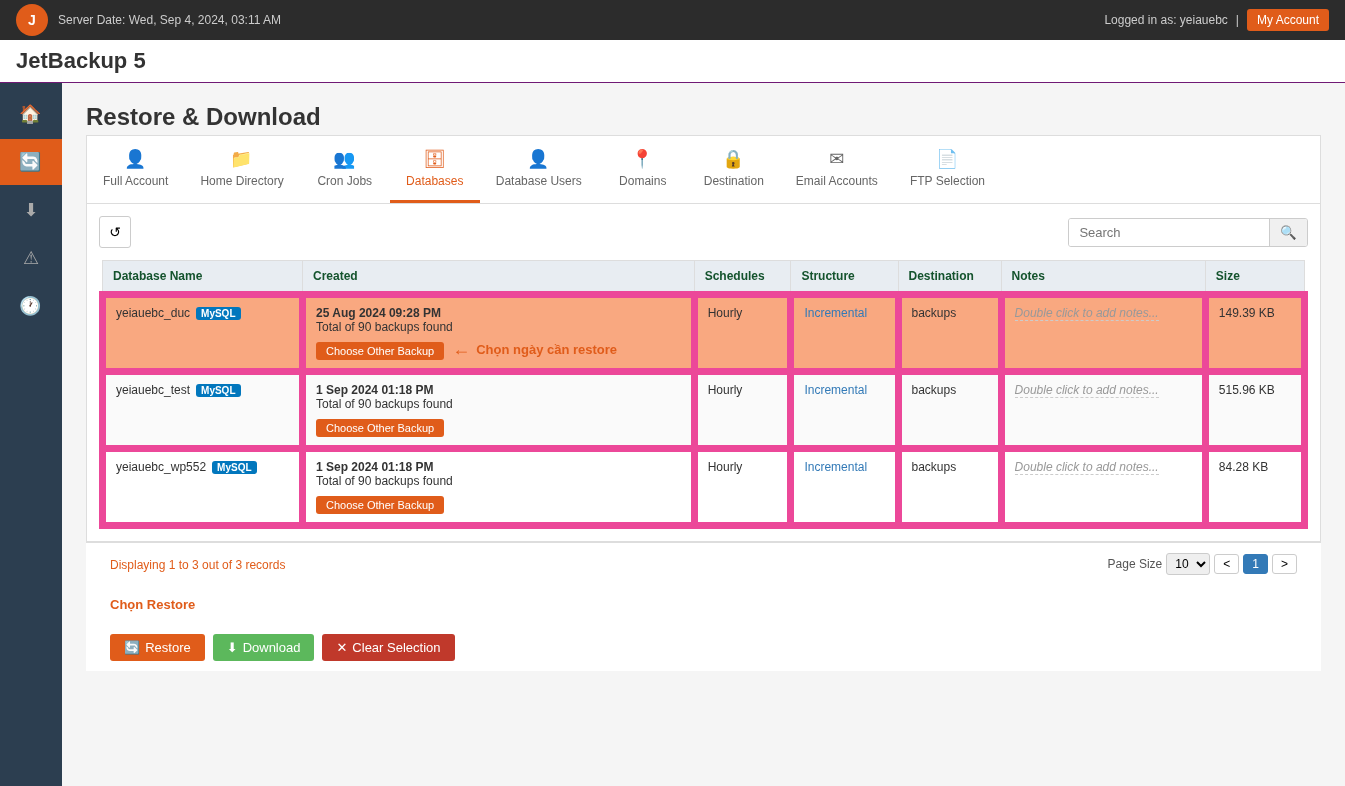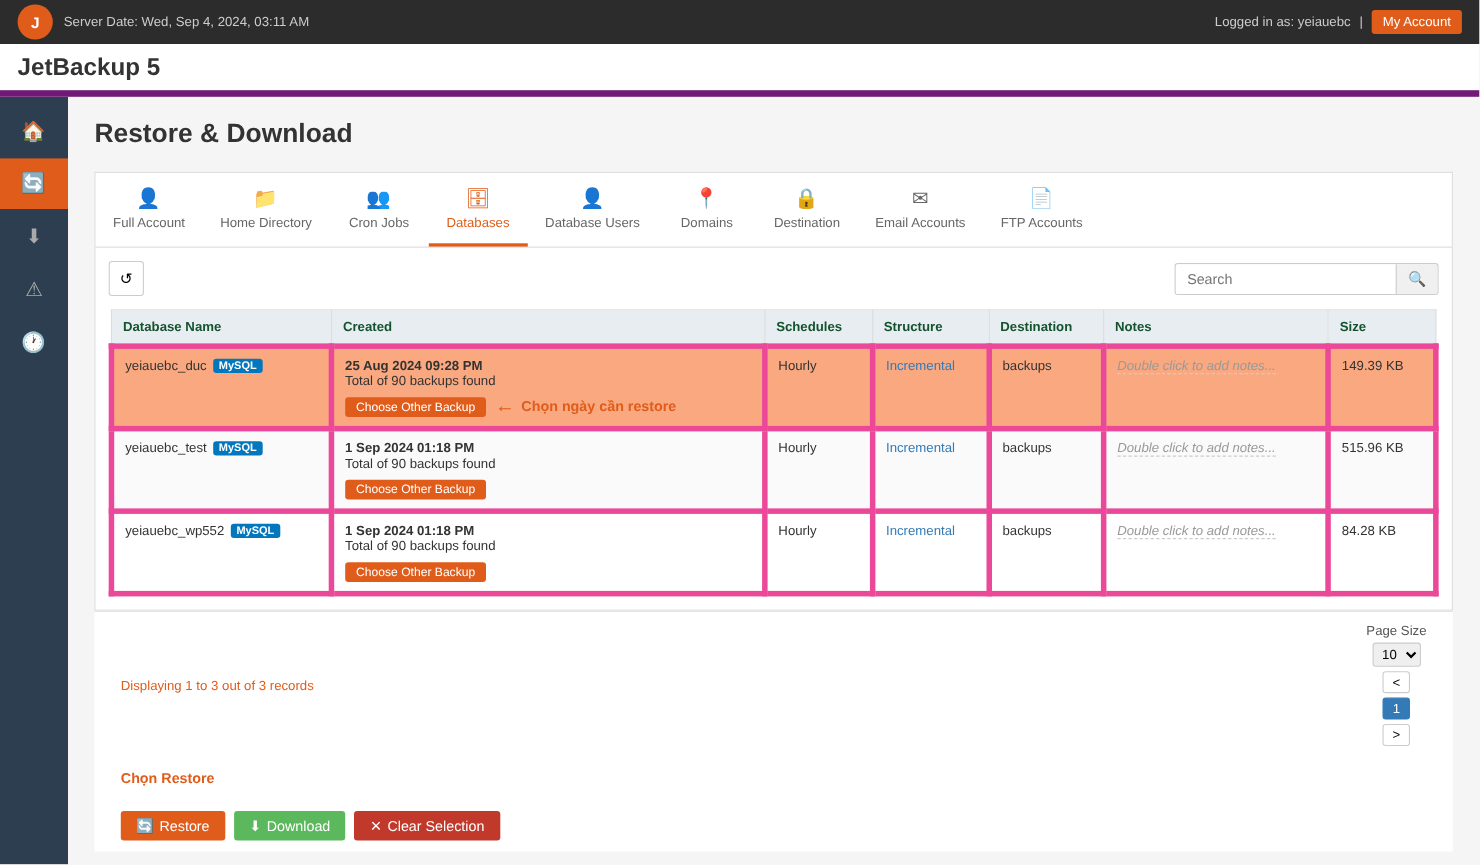--- a/index.html
+++ b/index.html
@@ -27,21 +27,21 @@
       border-radius: 3px; cursor: pointer; font-size: 12px;
     }
 
     
     .app-title-bar {
       background: white;
       padding: 8px 16px;
       font-size: 22px;
       font-weight: bold;
       color: #333;
-      border-bottom: 6px solid #701a75;
+      border-bottom: 1px solid #701a75;
     }
 
     
     .main-layout { display: flex; flex: 1; overflow: hidden; }
 
     
     .sidebar {
       width: 62px;
       background: #2c3e50;
       display: flex;
@@ -67,21 +67,21 @@
       flex: 1;
       overflow-y: auto;
       padding: 20px 24px;
       background: #f5f5f5;
     }
 
     .page-title {
       font-size: 24px;
       font-weight: bold;
       color: #333;
-      margin-bottom: 20px;
+      margin-bottom: 4px;
     }
     .page-subtitle {
       font-size: 13px;
       color: #555;
       margin-bottom: 18px;
     }
     .page-subtitle a { color: #e05c1a; text-decoration: none; }
 
     
     .tabs {
@@ -155,21 +155,21 @@
     th {
       background: #e8edf2;
       padding: 8px 10px;
       text-align: left;
       font-size: 12px;
       color: #14532d;
       border: 1px solid #ddd;
     }
     td {
       padding: 8px 10px;
-      border: 5px solid #ec4899;
+      border: 7px solid #ec4899;
       vertical-align: top;
       font-size: 12px;
       color: #333;
     }
     tr.highlighted td { background: #f9a880; }
     tr.normal td { background: white; }
     tr.normal:nth-child(even) td { background: #fafafa; }
 
     .db-name-cell { display: flex; align-items: center; gap: 6px; }
     .badge-mysql {
@@ -200,21 +200,21 @@
       display: flex;
       flex-direction: column;
       gap: 22px;
     }
     .footer-top {
       display: flex;
       justify-content: space-between;
       align-items: center;
     }
     .displaying-text { font-size: 12px; color: #e05c1a; }
-    .page-controls { display: flex; align-items: center; gap: 4px; font-size: 12px; flex-direction: column; }
+    .page-controls { display: flex; align-items: center; gap: 4px; font-size: 12px; }
     .page-size-label { color: #555; }
     .page-size-select { border: 1px solid #ccc; padding: 2px 4px; border-radius: 3px; font-size: 12px; }
     .page-nav-btn {
       background: white; border: 1px solid #ccc; padding: 2px 8px;
       border-radius: 3px; cursor: pointer; font-size: 12px;
     }
     .page-num-btn {
       background: #337ab7; color: white; border: 1px solid #337ab7;
       padding: 2px 8px; border-radius: 3px; cursor: pointer; font-size: 12px;
     }
@@ -303,21 +303,21 @@
       <div class="tab">
         <span class="tab-icon">🔒</span>
         <span>Destination</span>
       </div>
       <div class="tab">
         <span class="tab-icon">✉</span>
         <span>Email Accounts</span>
       </div>
       <div class="tab">
         <span class="tab-icon">📄</span>
-        <span>FTP Accounts</span>
+        <span>FTP Selection</span>
       </div>
     </div>
 
     <div class="table-area">
 
       <div class="toolbar">
         <button class="refresh-btn">↺</button>
         <div class="search-box">
           <input class="search-input" type="text" placeholder="Search" style="">
           <button class="search-btn">🔍</button>

